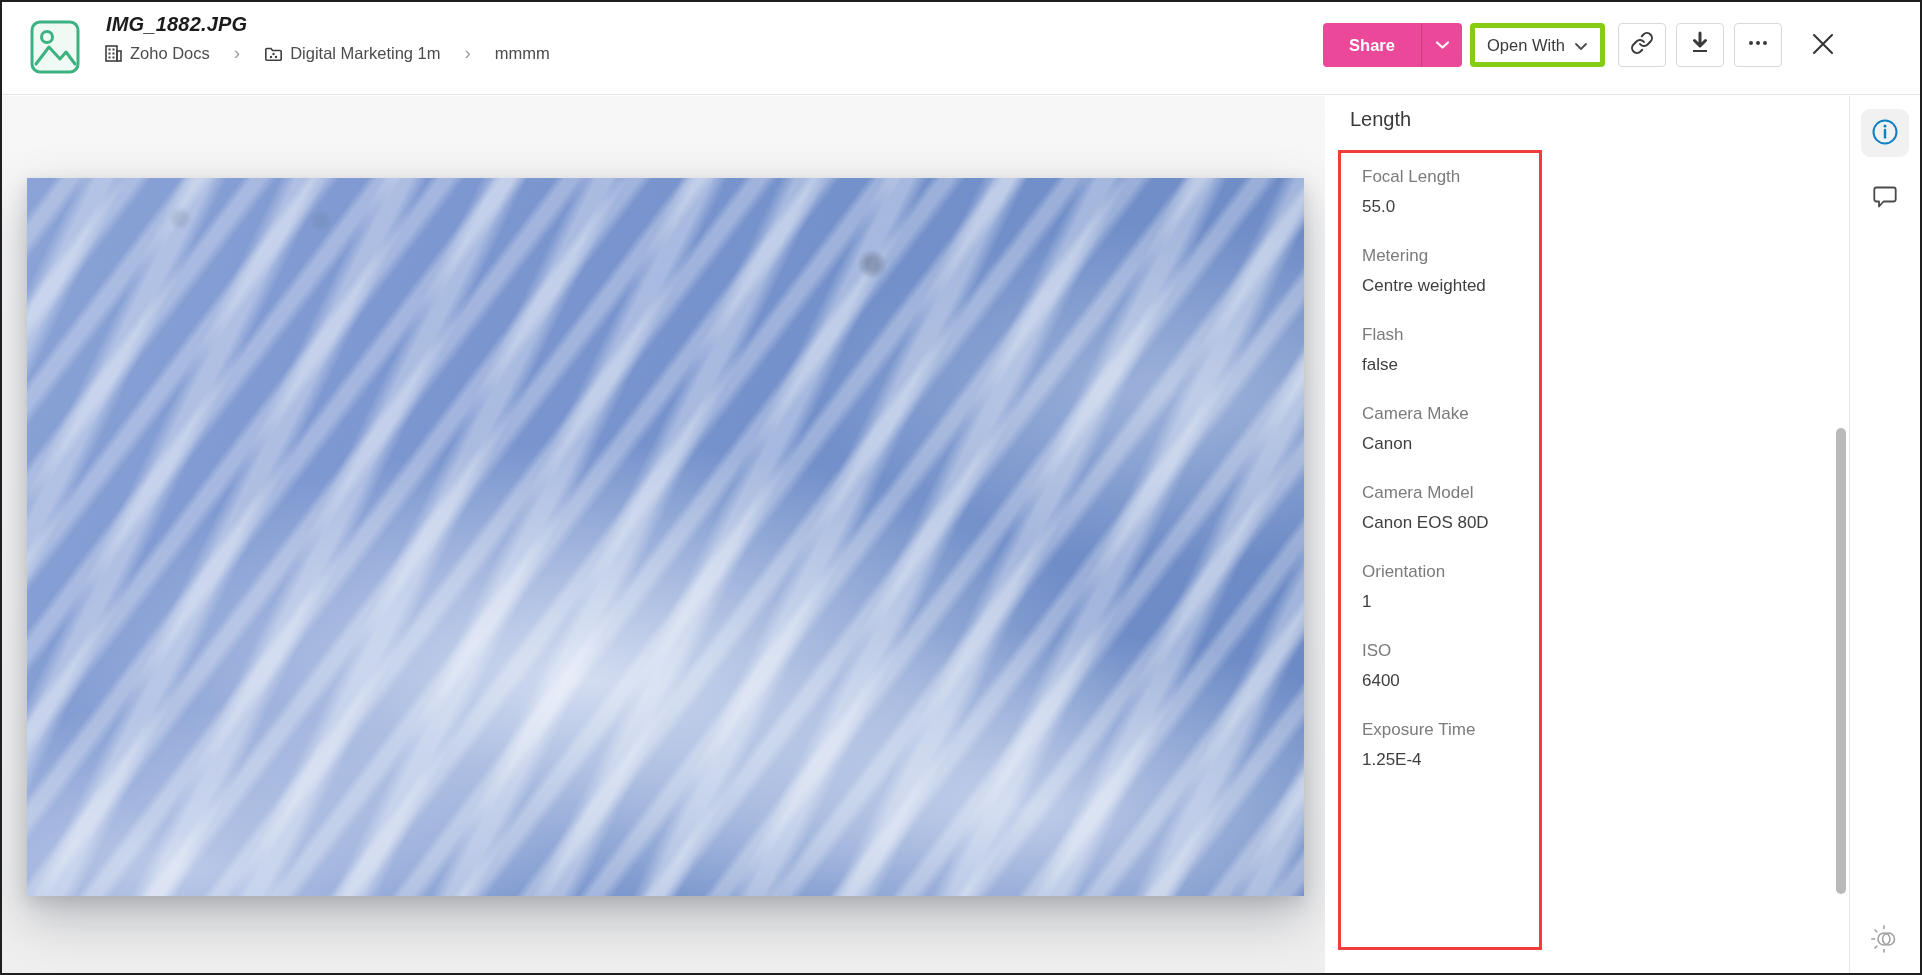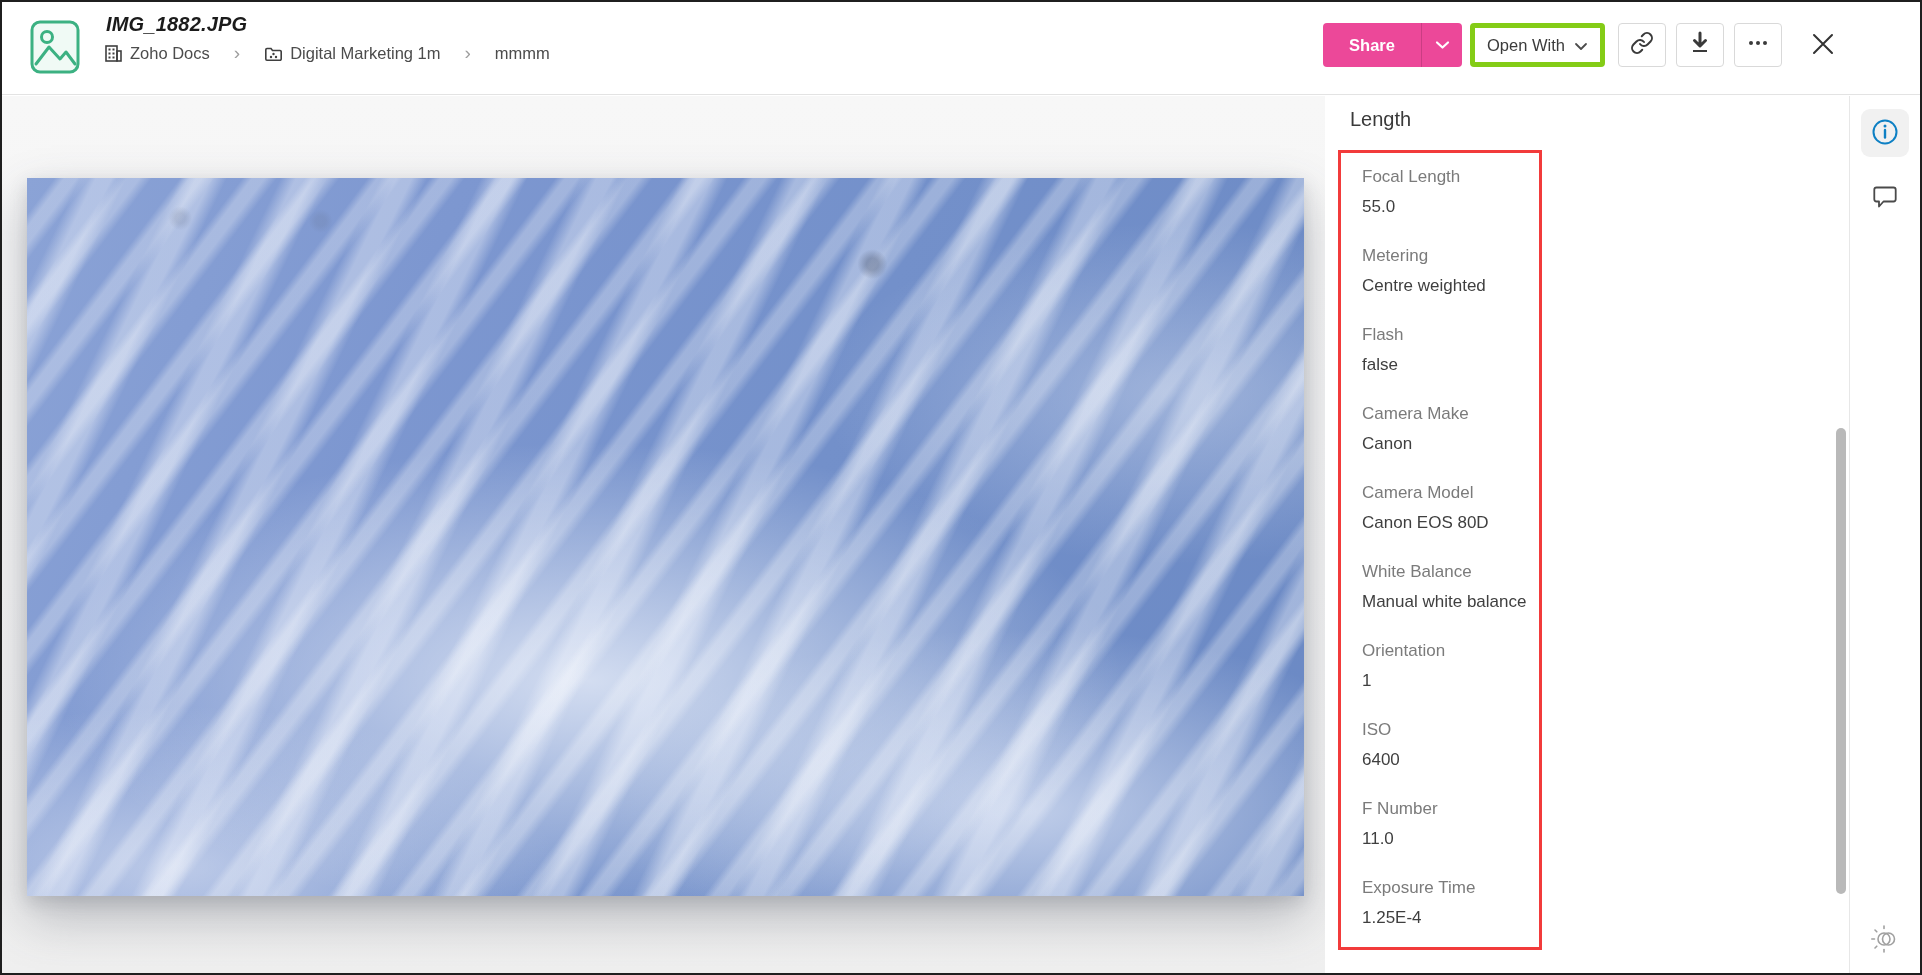--- a/index.html
+++ b/index.html
@@ -192,34 +192,26 @@
             </div>
             <div class="detail-item">
               <div class="detail-label">Camera Make</div>
               <div class="detail-value">Canon</div>
             </div>
             <div class="detail-item">
               <div class="detail-label">Camera Model</div>
               <div class="detail-value">Canon EOS 80D</div>
             </div>
             <div class="detail-item">
-              <div class="detail-label">White Balance</div>
-              <div class="detail-value">Manual white balance</div>
-            </div>
-            <div class="detail-item">
               <div class="detail-label">Orientation</div>
               <div class="detail-value">1</div>
             </div>
             <div class="detail-item">
               <div class="detail-label">ISO</div>
               <div class="detail-value">6400</div>
-            </div>
-            <div class="detail-item">
-              <div class="detail-label">F Number</div>
-              <div class="detail-value">11.0</div>
             </div>
             <div class="detail-item">
               <div class="detail-label">Exposure Time</div>
               <div class="detail-value">1.25E-4</div>
             </div>
           </div>
       </div>
     </div>
 
     <div class="scroll-thumb"></div>

